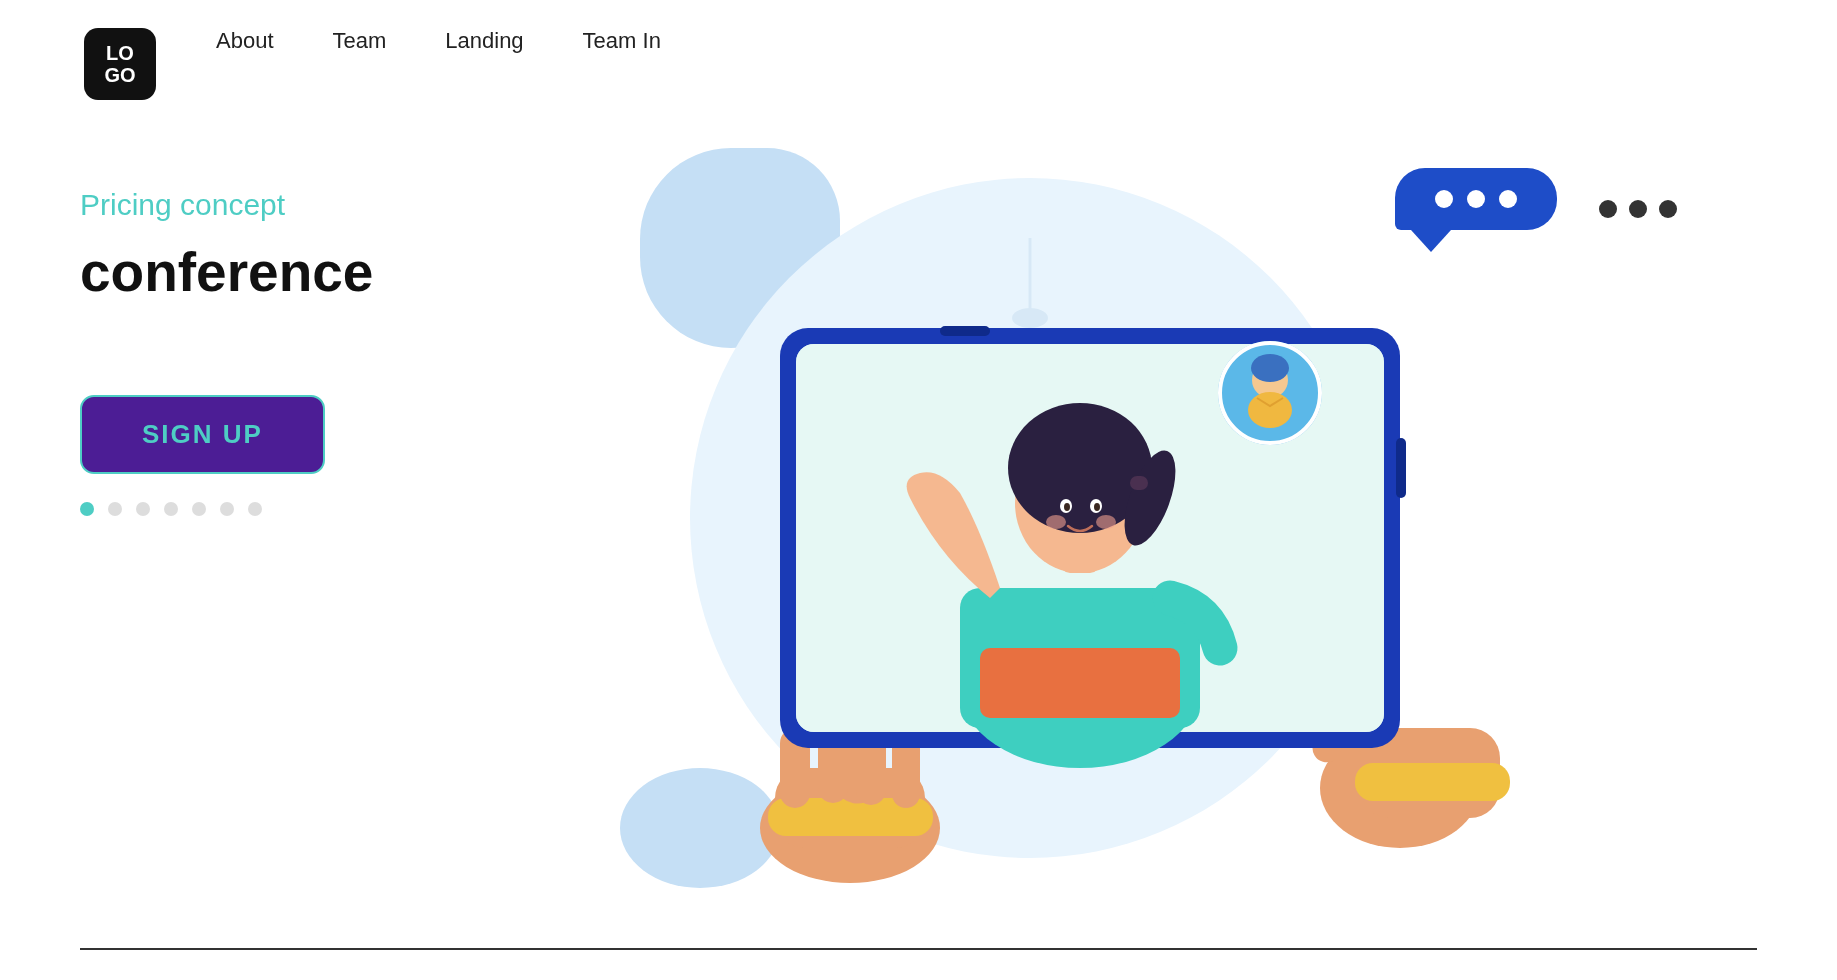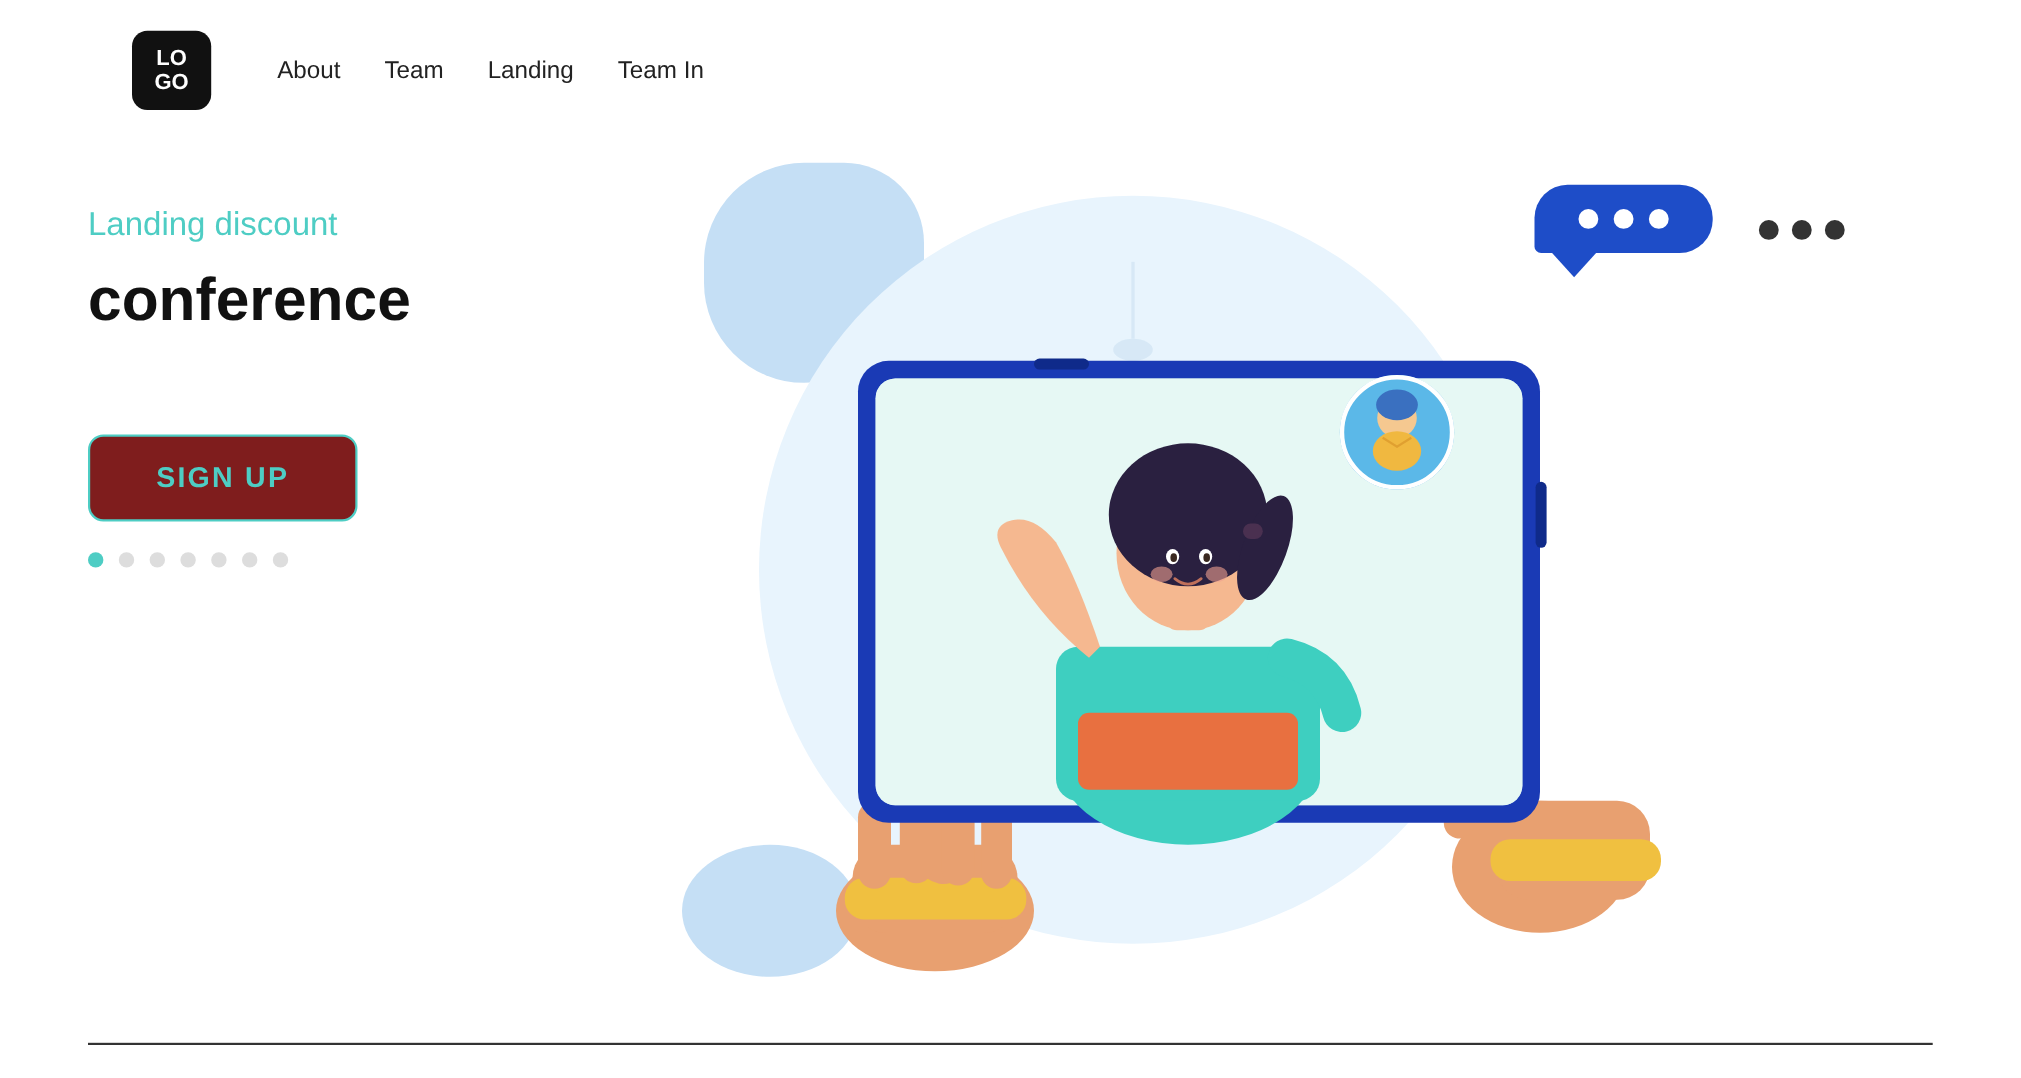--- a/index.html
+++ b/index.html
@@ -8,39 +8,39 @@
       background: #fff;
       width: 1837px;
       height: 980px;
       overflow: hidden;
       position: relative;
     }
 
     
     nav {
       display: flex;
-      align-items: center;
-      padding: 28px 120px;
+      padding: 28px 44px;
       gap: 60px;
+      margin-left: 40px;
     }
     .logo-box {
       width: 72px; height: 72px;
       background: #111;
       border-radius: 14px;
       display: flex; align-items: center; justify-content: center;
       color: #fff;
       font-weight: 900;
       font-size: 20px;
       line-height: 1.1;
       text-align: center;
       flex-shrink: 0;
     }
     .nav-links {
       display: flex;
-      gap: 40px;
+      gap: 59px;
       list-style: none;
     }
     .nav-links li a {
       text-decoration: none;
       color: #222;
       font-size: 22px;
       font-weight: 400;
     }
 
     
@@ -79,21 +79,21 @@
     .signup-btn {
       display: inline-block;
       border: 2.5px solid #4ecdc4;
       border-radius: 14px;
       padding: 22px 60px;
       color: #4ecdc4;
       font-size: 26px;
       font-weight: 700;
       letter-spacing: 2px;
       text-transform: uppercase;
-      background: #7f1d1d;
+      background: #4c1d95;
       cursor: pointer;
       margin-bottom: 28px;
       text-align: right;
     }
     .discount-text {
       color: #888;
       font-size: 20px;
       margin-bottom: 50px;
     }
     .dots-row {
@@ -202,21 +202,21 @@
     <li><a href="#">About</a></li>
     <li><a href="#">Team</a></li>
     <li><a href="#">Landing</a></li>
     <li><a href="#">Team In</a></li>
   </ul>
 </nav>
 
 <div class="main-content">
 
   <div class="left-panel">
-    <div class="subtitle">Landing discount</div>
+    <div class="subtitle">Pricing concept</div>
     <div class="main-title-sub">conference</div>
     <button class="signup-btn">SIGN UP</button>
     <div class="dots-row">
       <div class="dot"></div>
       <div class="dot inactive"></div>
       <div class="dot inactive"></div>
       <div class="dot inactive"></div>
       <div class="dot inactive"></div>
       <div class="dot inactive"></div>
       <div class="dot inactive"></div>

